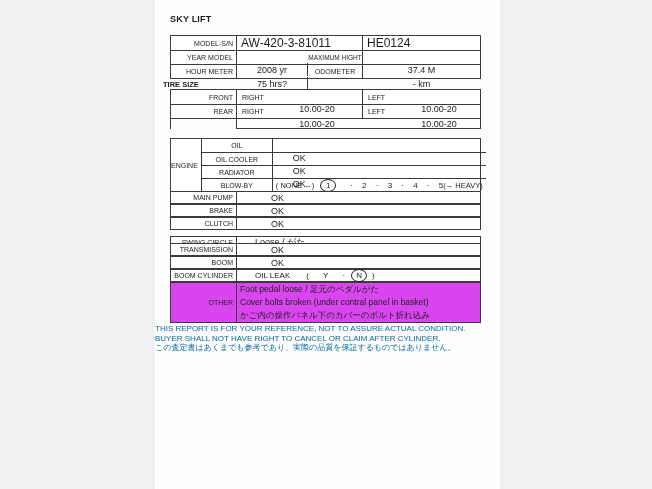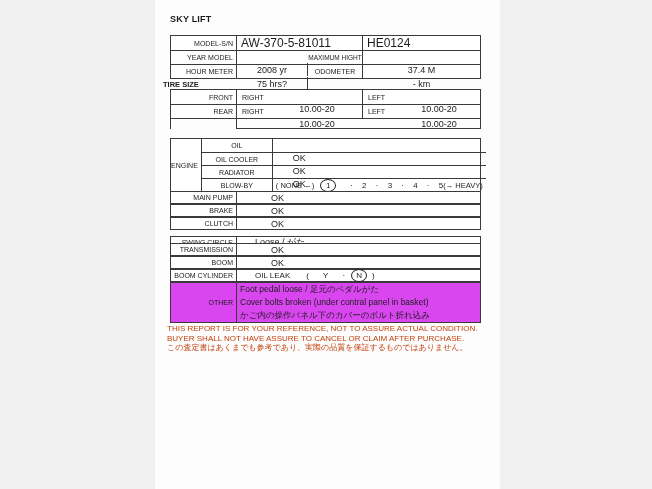--- a/index.html
+++ b/index.html
@@ -59,34 +59,34 @@
   .bc-val .item{margin-left:18px;}
   .bc-val .pre{margin-left:16px;word-spacing:12px;}
   .bc-val .close{margin-left:5px;}
   
   #other{position:absolute;left:15px;top:282px;width:311px;height:41px;border:1px solid #3a3a3a;
     background:#d946ef;box-sizing:border-box;display:flex;}
   #other .lblc{align-self:stretch;height:auto;}
   #other .lines{flex:1;display:flex;flex-direction:column;justify-content:center;}
   #other .lines div{font-size:8.5px;line-height:13px;padding-left:3px;white-space:nowrap;}
   
-  #disc{position:absolute;left:12px;top:324px;color:#c2410c;}
+  #disc{position:absolute;left:0;top:324px;color:#0369a1;}
   #disc div{font-size:8px;line-height:9.5px;white-space:nowrap;}
 </style>
 </head>
 <body>
 
 <div class="page">
 
   <div class="abs title">SKY LIFT</div>
 
   <div class="tbl" id="spec">
     <div class="tr">
       <div class="td lblc bR">MODEL-S/N</div>
-      <div class="td bR big" style="width:126px">AW-370-5-81011</div>
+      <div class="td bR big" style="width:126px">AW-420-3-81011</div>
       <div class="td big" style="flex:1">HE0124</div>
     </div>
     <div class="tr">
       <div class="td lblc bR">YEAR MODEL</div>
       <div class="td bR c val" style="width:71px">2008 yr</div>
       <div class="td bR c xs" style="width:55px">MAXIMUM HIGHT</div>
       <div class="td c val" style="flex:1">37.4 M</div>
     </div>
     <div class="tr">
       <div class="td lblc bR">HOUR METER</div>
@@ -192,17 +192,17 @@
     <div class="td lblc bR">OTHER</div>
     <div class="lines">
       <div>Foot pedal loose / 足元のペダルがた</div>
       <div>Cover bolts broken (under contral panel in basket)</div>
       <div>かご内の操作パネル下のカバーのボルト折れ込み</div>
     </div>
   </div>
 
   <div id="disc">
     <div>THIS REPORT IS FOR YOUR REFERENCE, NOT TO ASSURE ACTUAL CONDITION.</div>
-    <div>BUYER SHALL NOT HAVE ASSURE TO CANCEL OR CLAIM AFTER PURCHASE.</div>
+    <div>BUYER SHALL NOT HAVE RIGHT TO CANCEL OR CLAIM AFTER CYLINDER.</div>
     <div>この査定書はあくまでも参考であり、実際の品質を保証するものではありません。</div>
   </div>
 
 </div>
 
 </body></html>

